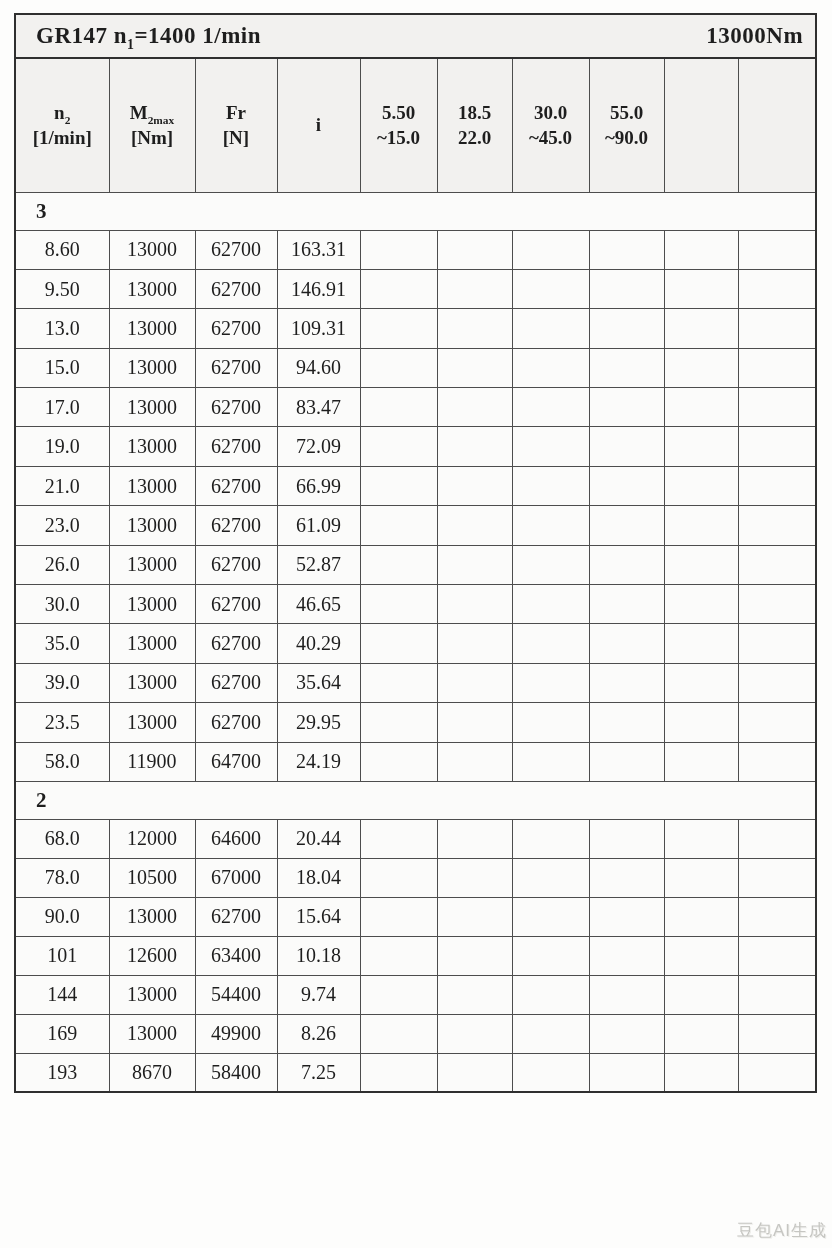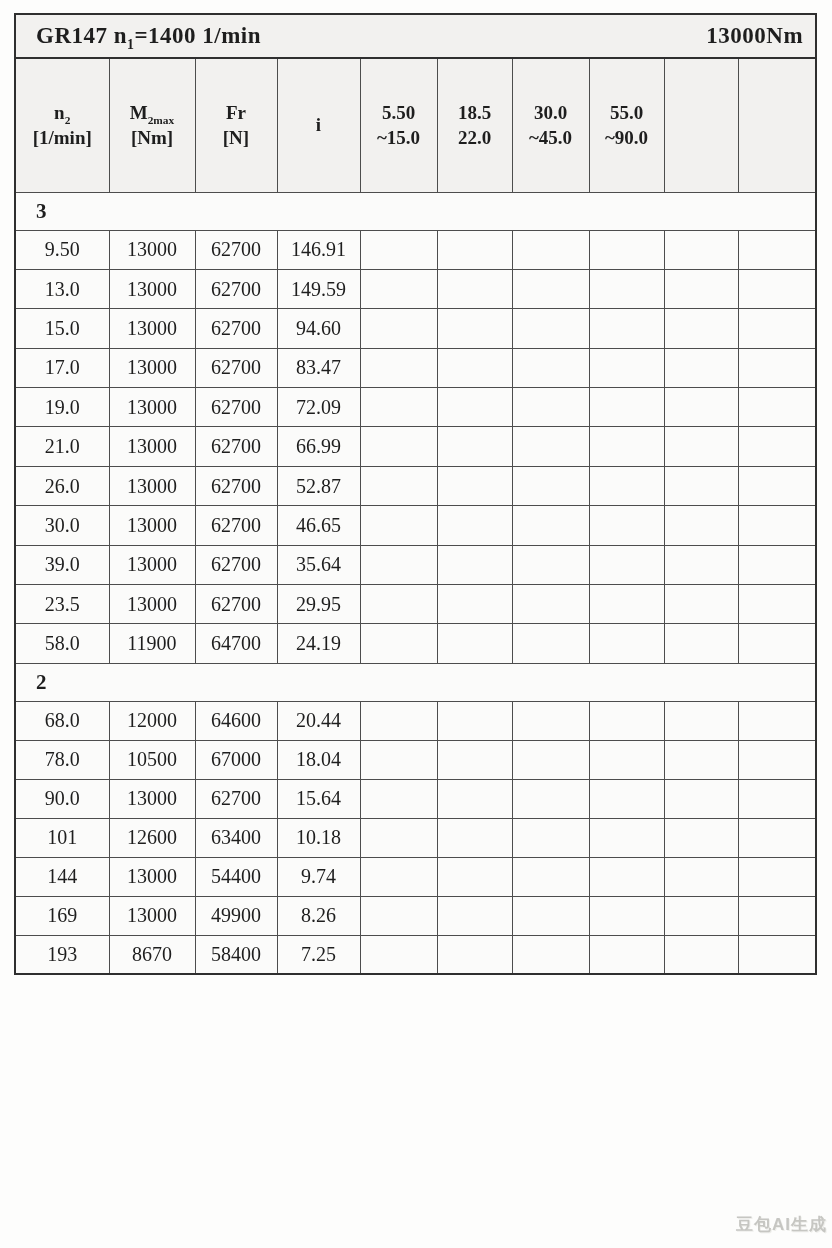--- a/index.html
+++ b/index.html
@@ -52,23 +52,23 @@
   tr.section-row td{
     background:var(--cell-bg);
     text-align:left;font-weight:bold;font-size:21px;
     padding-left:20px;
   }
   tr.r3{height:39.4px;}
   tr.r2{height:39px;}
   tr.r3 td, tr.r2 td{background:var(--cell-bg);font-size:20px;}
   td.shaded{background:var(--shaded);}
   .watermark{
-    position:absolute;right:5px;bottom:12px;
+    position:absolute;right:5px;bottom:6px;
     font-family:"Liberation Sans", sans-serif;
-    font-weight:bold;font-size:17px;
+    font-weight:normal;font-size:17px;
     color:var(--watermark);
     text-shadow:1px 1px 0 #efefec;
     letter-spacing:1px;
     margin-left:12px;
   }
 </style>
 </head>
 <body>
 
 <div class="sheet">
@@ -133,36 +133,48 @@
         </th>
         <th>
           
           
         </th>
       </tr>
     <tr class="section-row">
           <td colspan="10">3</td>
         </tr>
         <tr class="r3">
+          <td>8.60</td>
+          <td>13000</td>
+          <td>62700</td>
+          <td>163.31</td>
+          <td class="shaded"></td>
+          <td></td>
+          <td></td>
+          <td></td>
+          <td></td>
+          <td></td>
+        </tr>
+        <tr class="r3">
           <td>9.50</td>
           <td>13000</td>
           <td>62700</td>
           <td>146.91</td>
           <td class="shaded"></td>
           <td class="shaded"></td>
           <td></td>
           <td></td>
           <td></td>
           <td></td>
         </tr>
         <tr class="r3">
           <td>13.0</td>
           <td>13000</td>
           <td>62700</td>
-          <td>149.59</td>
+          <td>109.31</td>
           <td class="shaded"></td>
           <td class="shaded"></td>
           <td class="shaded"></td>
           <td></td>
           <td></td>
           <td></td>
         </tr>
         <tr class="r3">
           <td>15.0</td>
           <td>13000</td>
@@ -205,36 +217,60 @@
           <td>62700</td>
           <td>66.99</td>
           <td class="shaded"></td>
           <td class="shaded"></td>
           <td class="shaded"></td>
           <td></td>
           <td></td>
           <td></td>
         </tr>
         <tr class="r3">
+          <td>23.0</td>
+          <td>13000</td>
+          <td>62700</td>
+          <td>61.09</td>
+          <td class="shaded"></td>
+          <td class="shaded"></td>
+          <td class="shaded"></td>
+          <td></td>
+          <td></td>
+          <td></td>
+        </tr>
+        <tr class="r3">
           <td>26.0</td>
           <td>13000</td>
           <td>62700</td>
           <td>52.87</td>
           <td class="shaded"></td>
           <td class="shaded"></td>
           <td class="shaded"></td>
           <td class="shaded"></td>
           <td></td>
           <td></td>
         </tr>
         <tr class="r3">
           <td>30.0</td>
           <td>13000</td>
           <td>62700</td>
           <td>46.65</td>
+          <td class="shaded"></td>
+          <td class="shaded"></td>
+          <td class="shaded"></td>
+          <td class="shaded"></td>
+          <td></td>
+          <td></td>
+        </tr>
+        <tr class="r3">
+          <td>35.0</td>
+          <td>13000</td>
+          <td>62700</td>
+          <td>40.29</td>
           <td class="shaded"></td>
           <td class="shaded"></td>
           <td class="shaded"></td>
           <td class="shaded"></td>
           <td></td>
           <td></td>
         </tr>
         <tr class="r3">
           <td>39.0</td>
           <td>13000</td>

